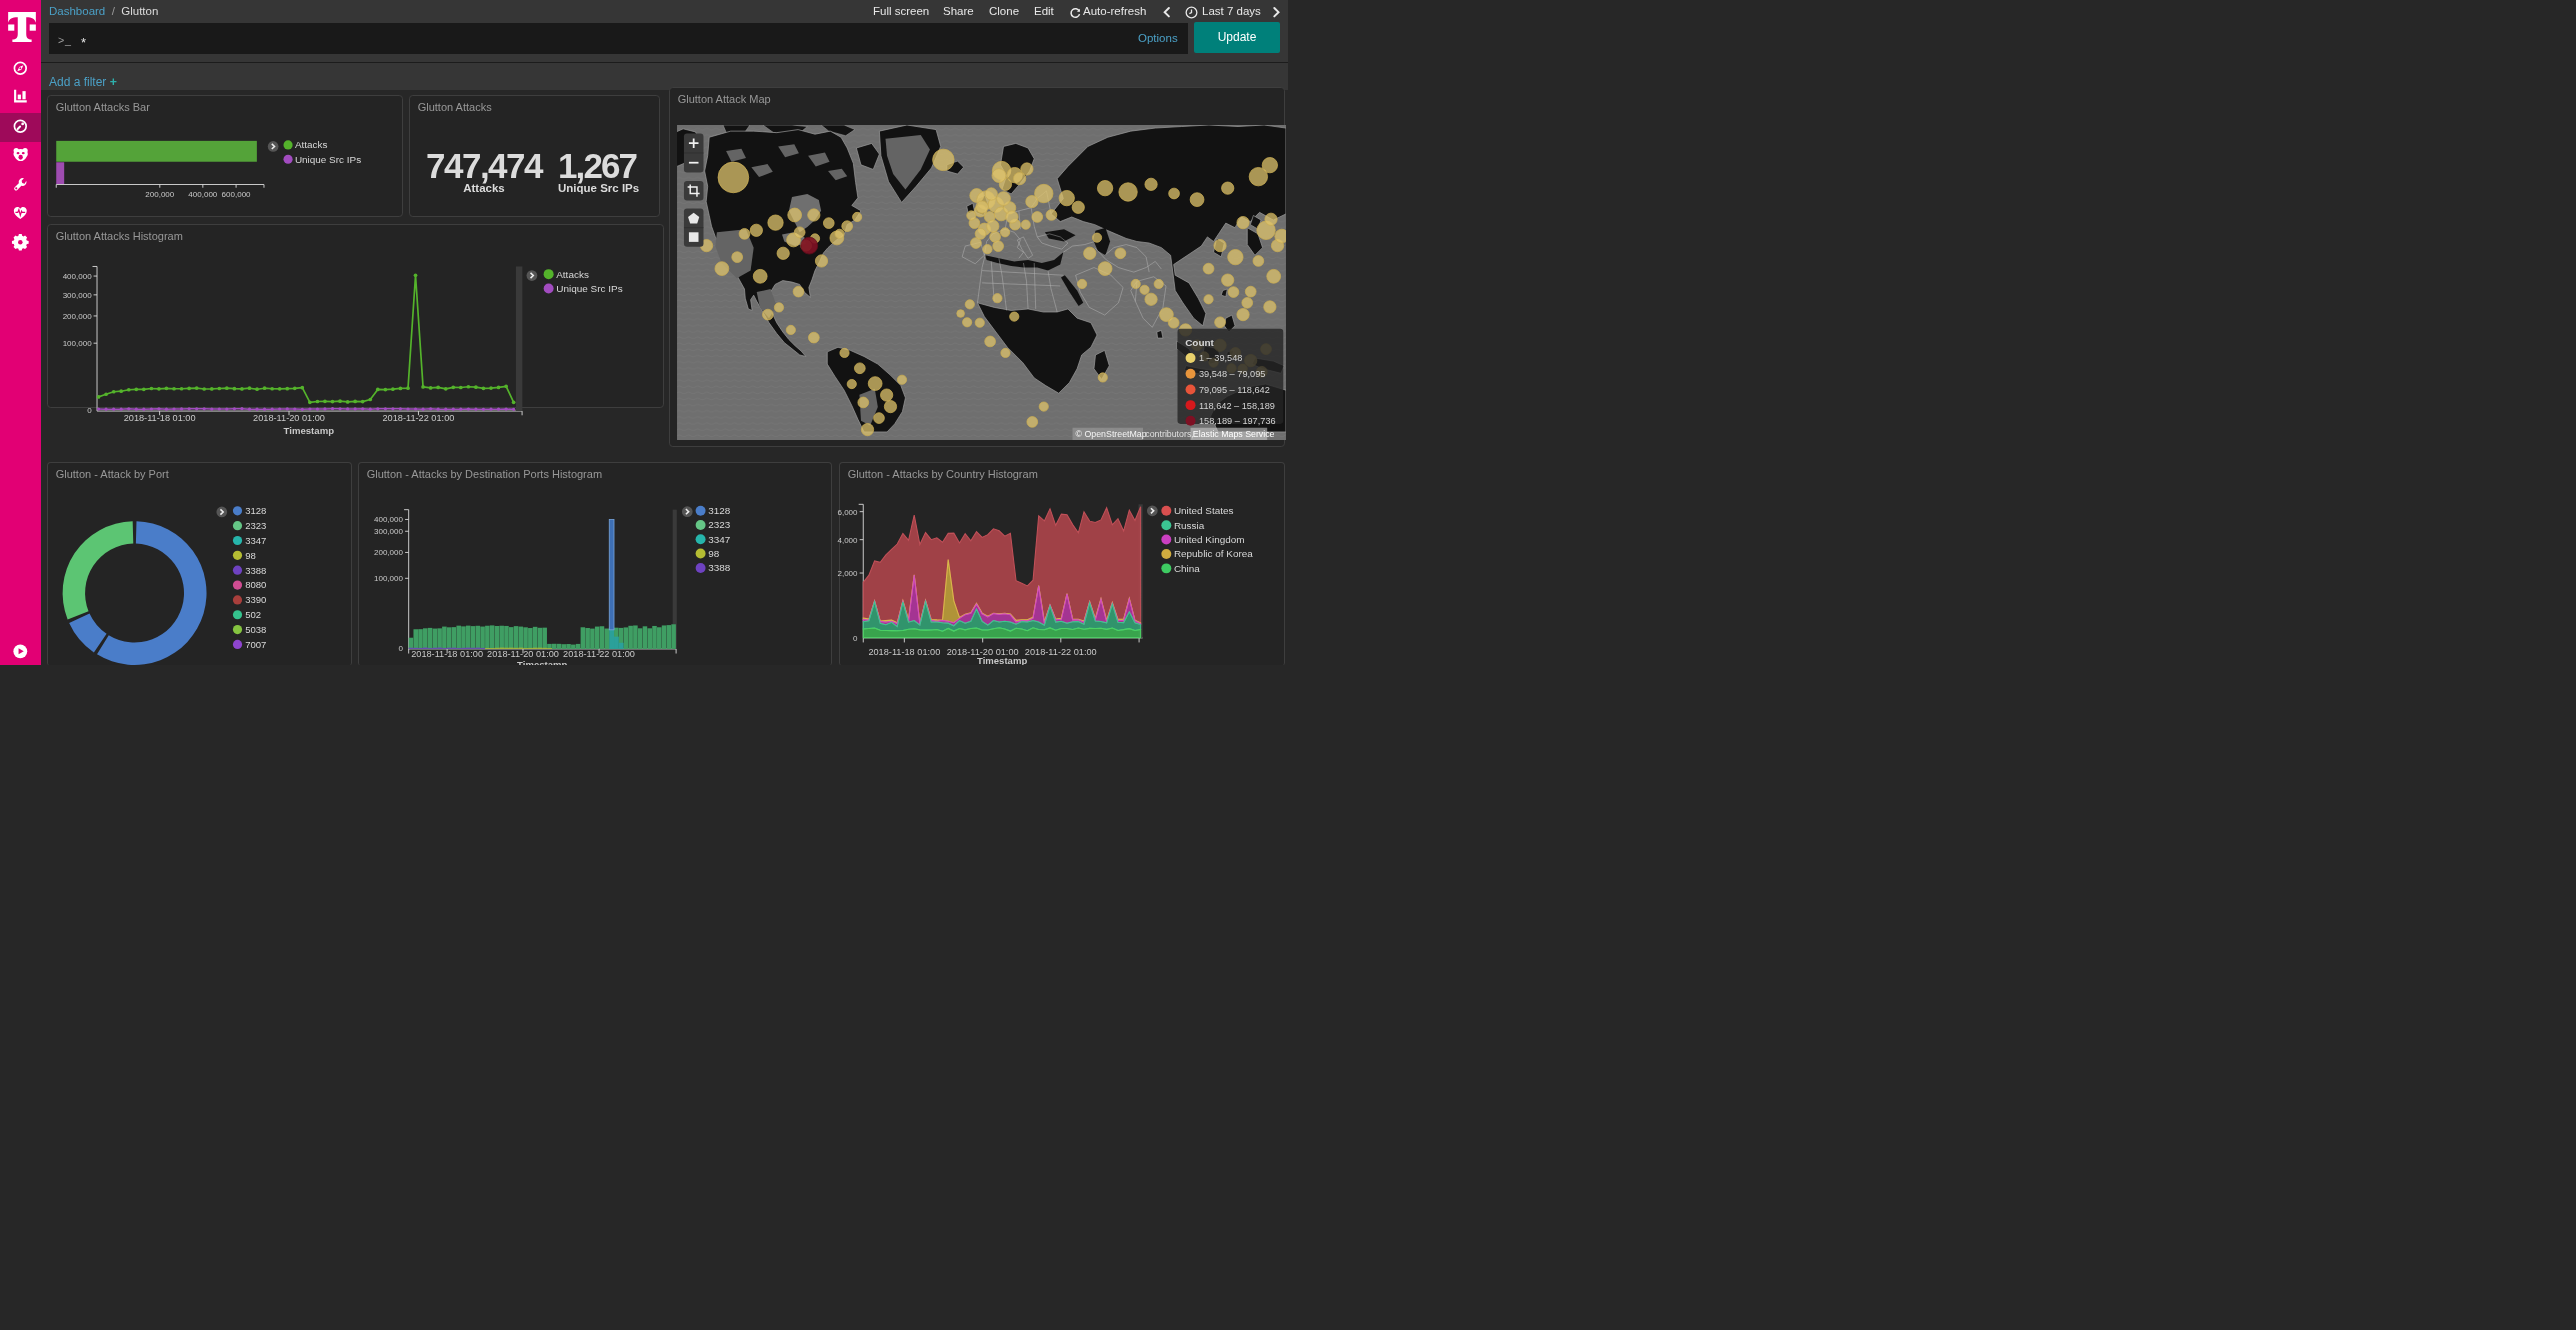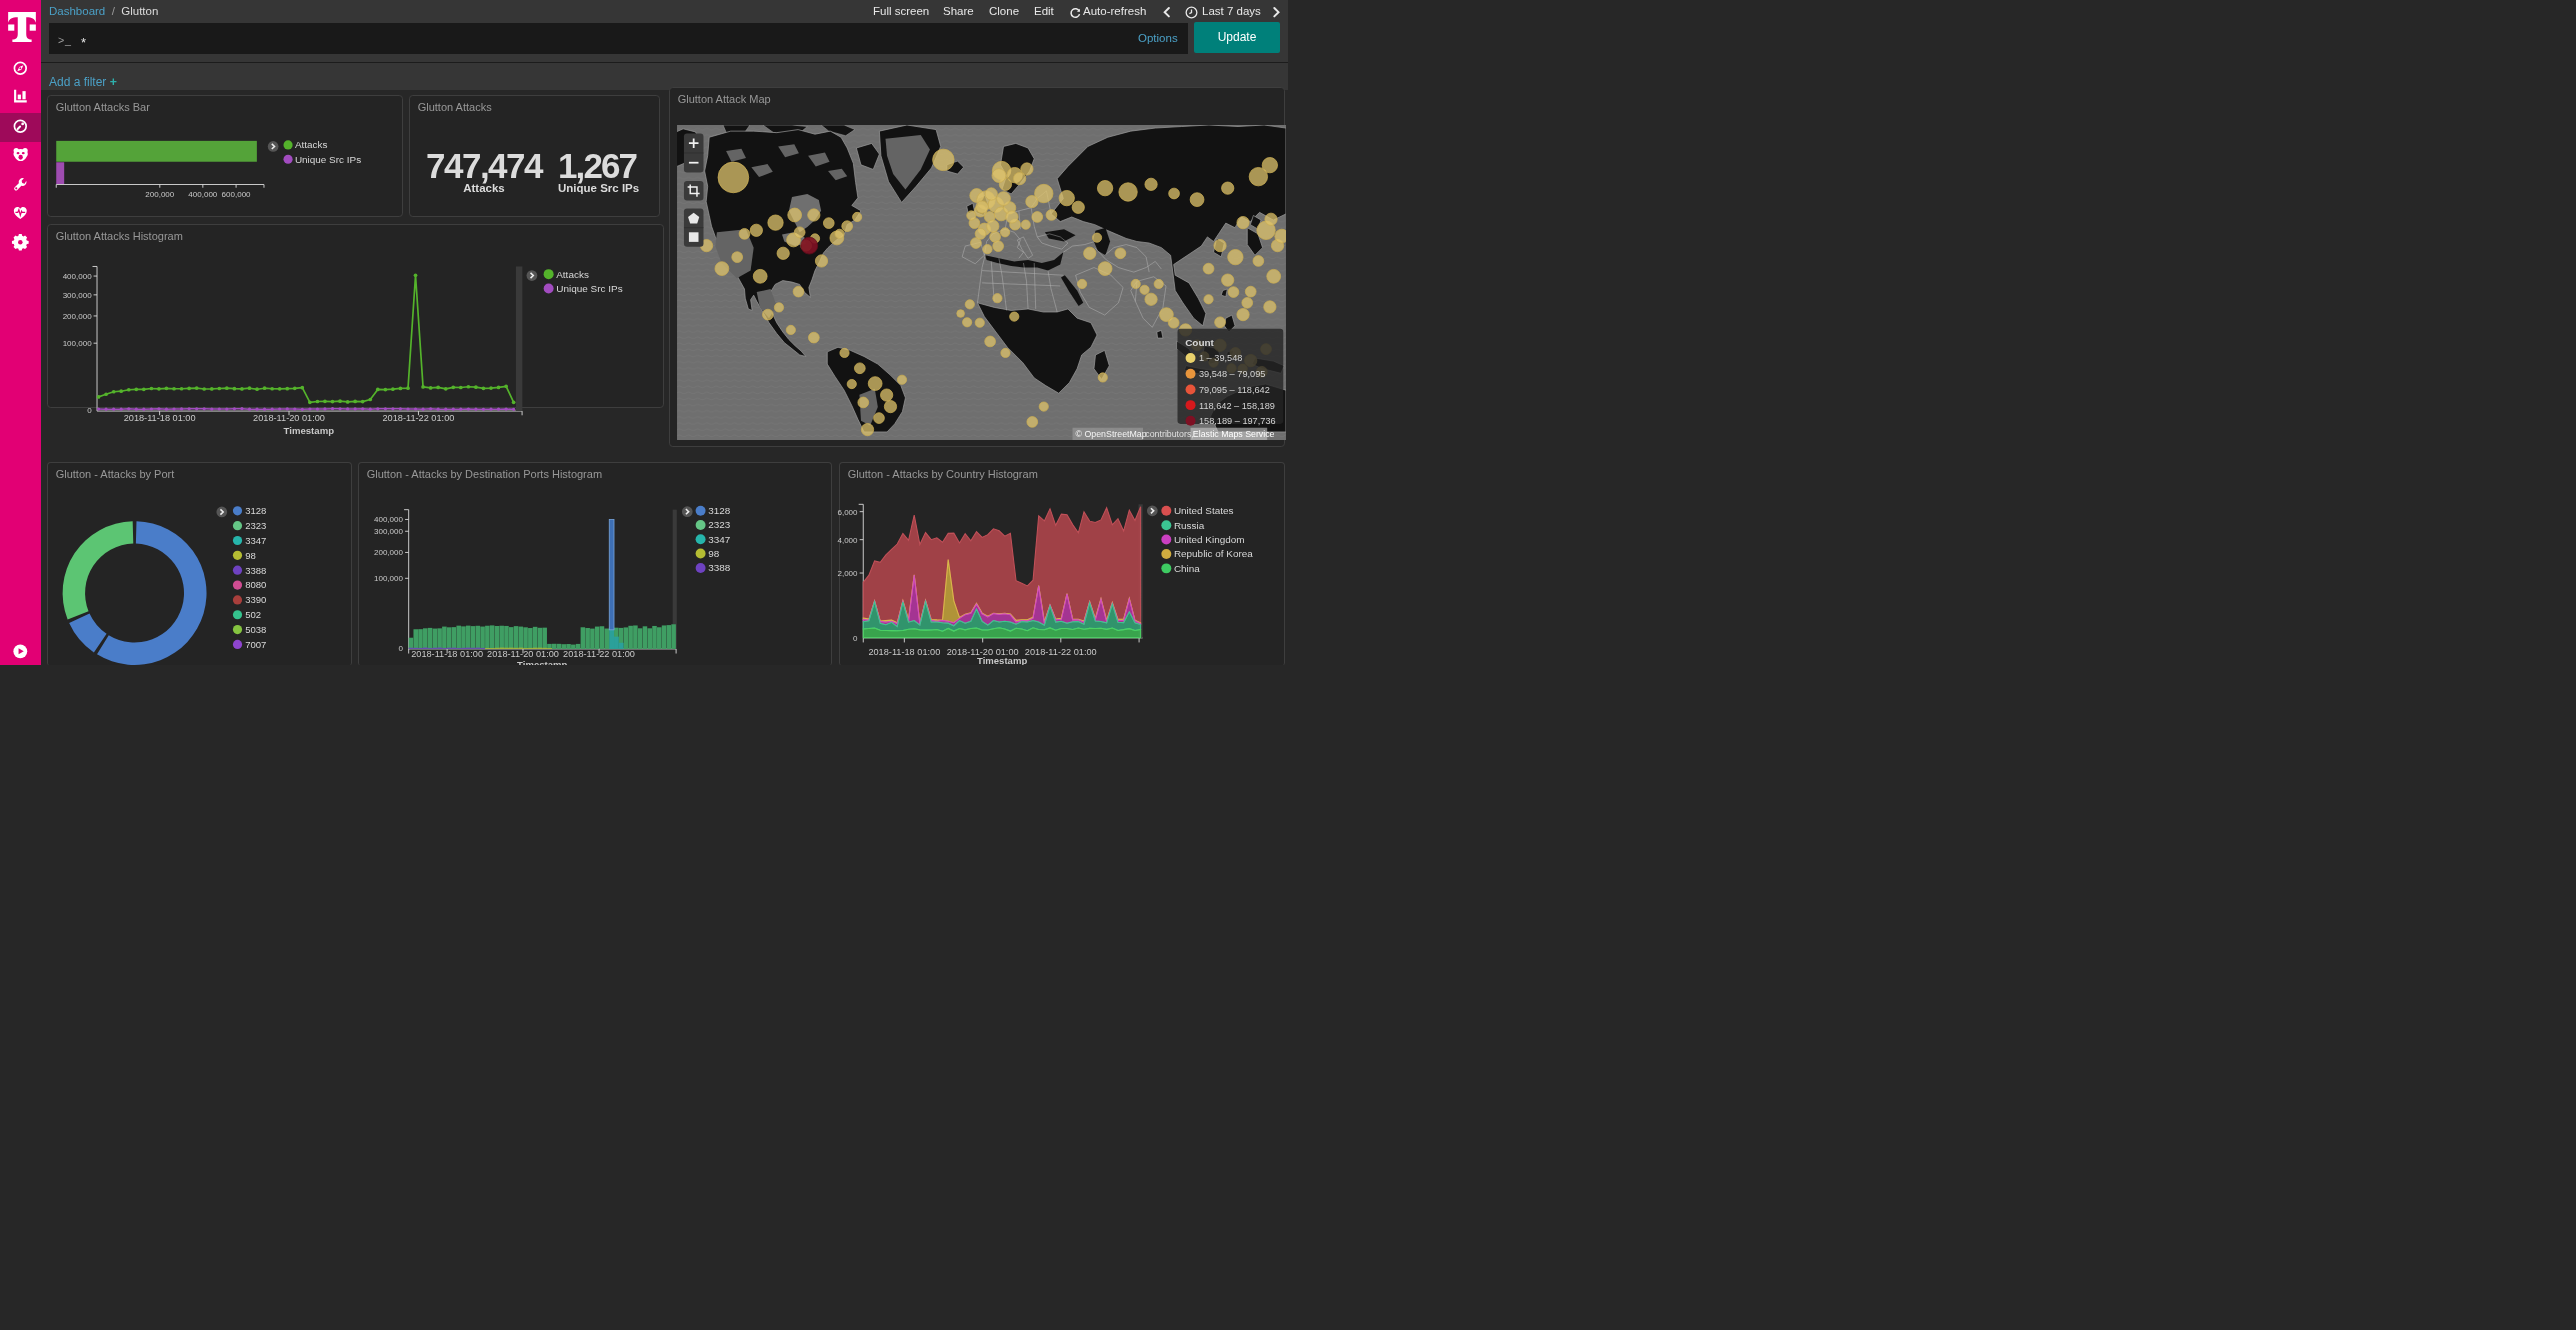--- a/index.html
+++ b/index.html
@@ -517,21 +517,21 @@
         </g>
 <rect x="9" y="109" width="25.5" height="50" rx="4" fill="#3a3a3a"></rect>
 <path d="M9 134 H34.5" stroke="#2c2c2c" stroke-width="1"></path>
 <path d="M21.7 114.5 L29 120 L26.3 128.5 L17.1 128.5 L14.4 120 Z" fill="#e8e8e8"></path>
 <rect x="15.5" y="140" width="12.5" height="12.5" fill="#e8e8e8"></rect>
 </g>
 </svg>
 </div>
 
 <div class="panel" style="left:47px;top:462px;width:305px;height:204px;border-bottom:none">
-<div class="ptitle">Glutton - Attacks by Port</div>
+<div class="ptitle">Glutton - Attack by Port</div>
 <svg width="304" height="202" viewBox="0 0 396 264">
 <path d="M115.0 76.0 A94 94 0 1 1 63.4 250.1 L78.7 225.2 A64.7 64.7 0 1 0 114.2 105.3 Z" fill="#4a7dc9"></path>
 <path d="M59.3 247.5 A94 94 0 0 1 27.0 209.0 L53.6 196.8 A64.7 64.7 0 0 0 75.9 223.3 Z" fill="#4a7dc9"></path>
 <path d="M25.0 204.5 A94 94 0 0 1 110.0 76.0 L110.8 105.3 A64.7 64.7 0 0 0 52.3 193.7 Z" fill="#5cc573"></path>
 <g transform="translate(226.5,64)">
         <circle r="7" fill="#555"></circle>
         <path d="M-1.8 -3.4 L1.8 0 L-1.8 3.4" fill="none" stroke="#eee" stroke-width="2"></path>
       </g>
 <circle cx="247" cy="62.5" r="6" fill="#4a7dc9"></circle>
       <text x="257" y="67.0" fill="#d8d8d8" font-size="12.5">3128</text>

